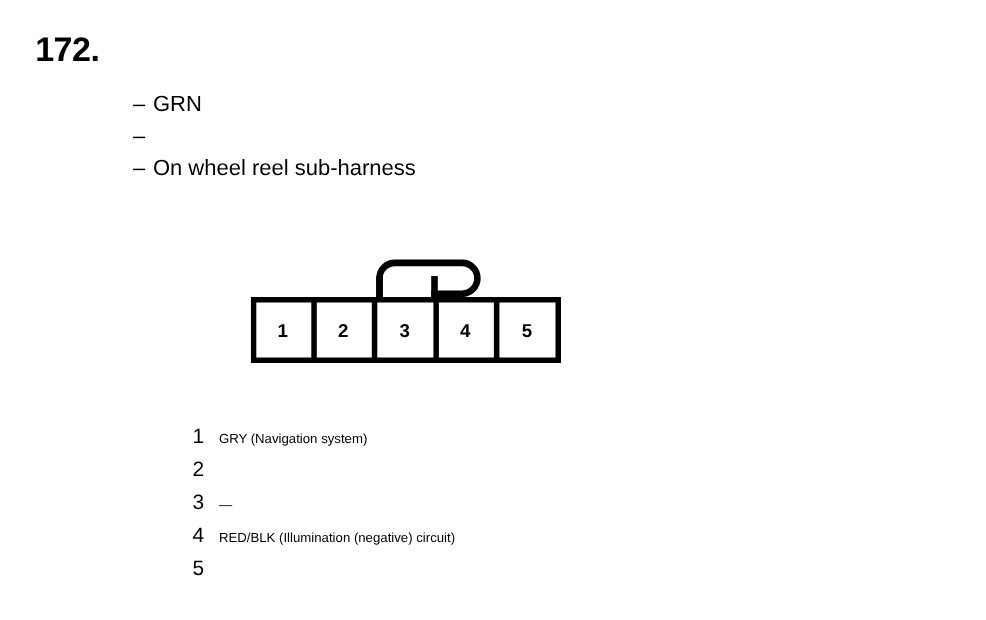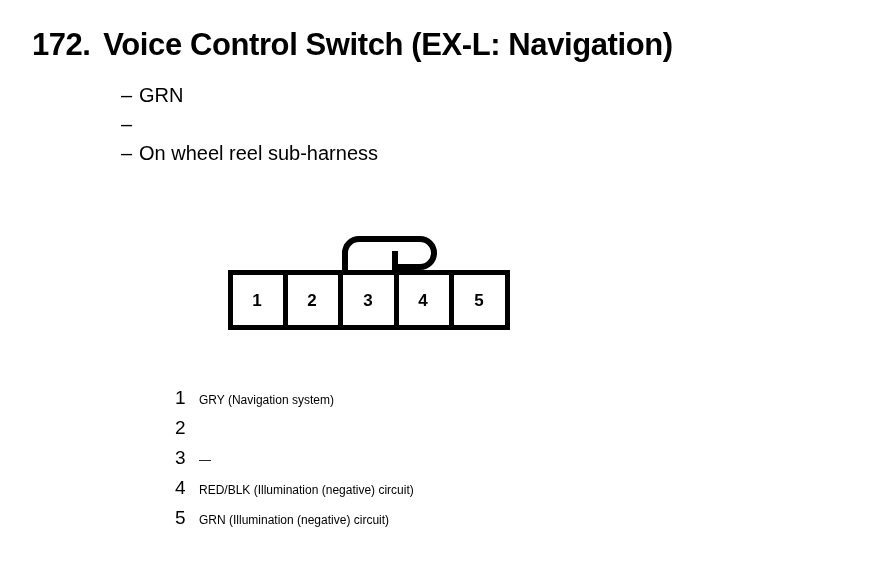--- a/index.html
+++ b/index.html
@@ -101,21 +101,20 @@
   .legend-desc {
     font-size: 12px;
     line-height: 30px;
   }
 </style>
 </head>
 <body>
 
 <div class="title-row">
   <span class="title-num">172.</span>
-  <span class="title-text">Voice Control Switch (EX-L: Navigation)</span>
 </div>
 
 <div class="bullets">
   <div class="bullet-line">
     <span class="bullet-dash">–</span>
     <span class="bullet-label">GRN</span>
   </div>
   <div class="bullet-line">
     <span class="bullet-dash">–</span>
   </div>
@@ -168,15 +167,14 @@
   <div class="legend-row">
     <span class="legend-num">3</span>
     <span class="legend-desc">—</span>
   </div>
   <div class="legend-row">
     <span class="legend-num">4</span>
     <span class="legend-desc">RED/BLK (Illumination (negative) circuit)</span>
   </div>
   <div class="legend-row">
     <span class="legend-num">5</span>
-    <span class="legend-desc">GRN (Illumination (negative) circuit)</span>
   </div>
 </div>
 
 </body></html>

